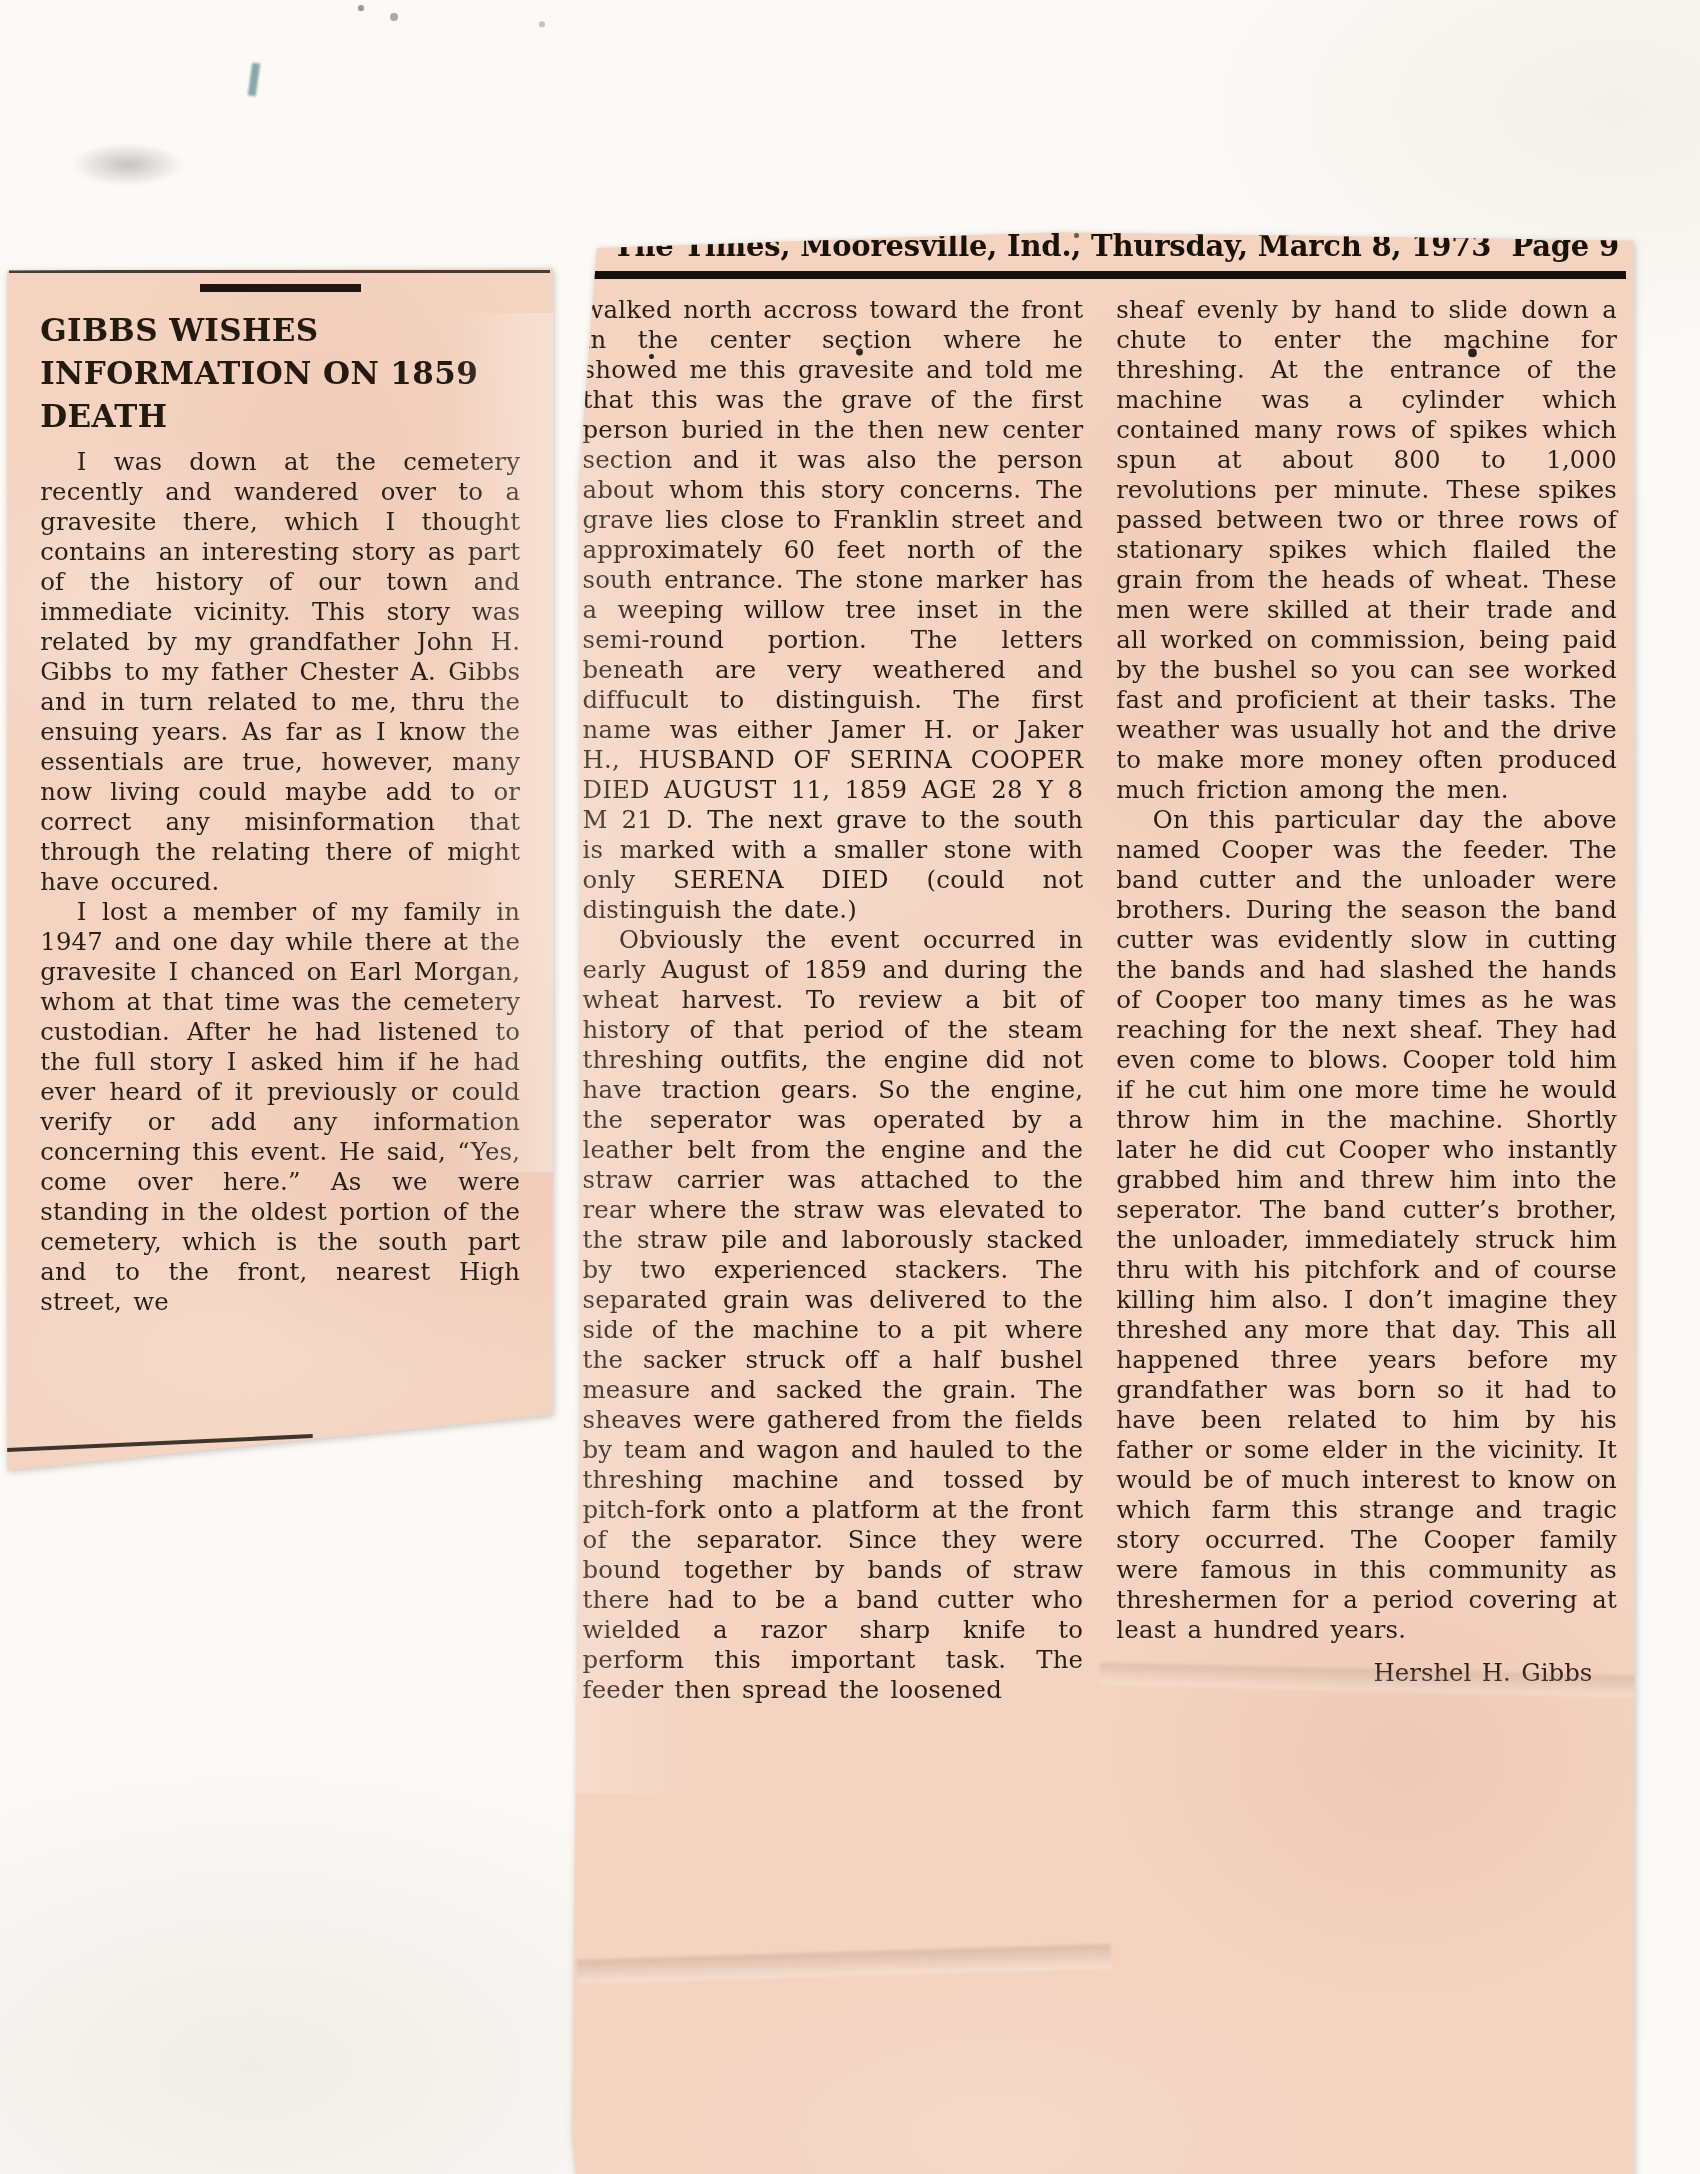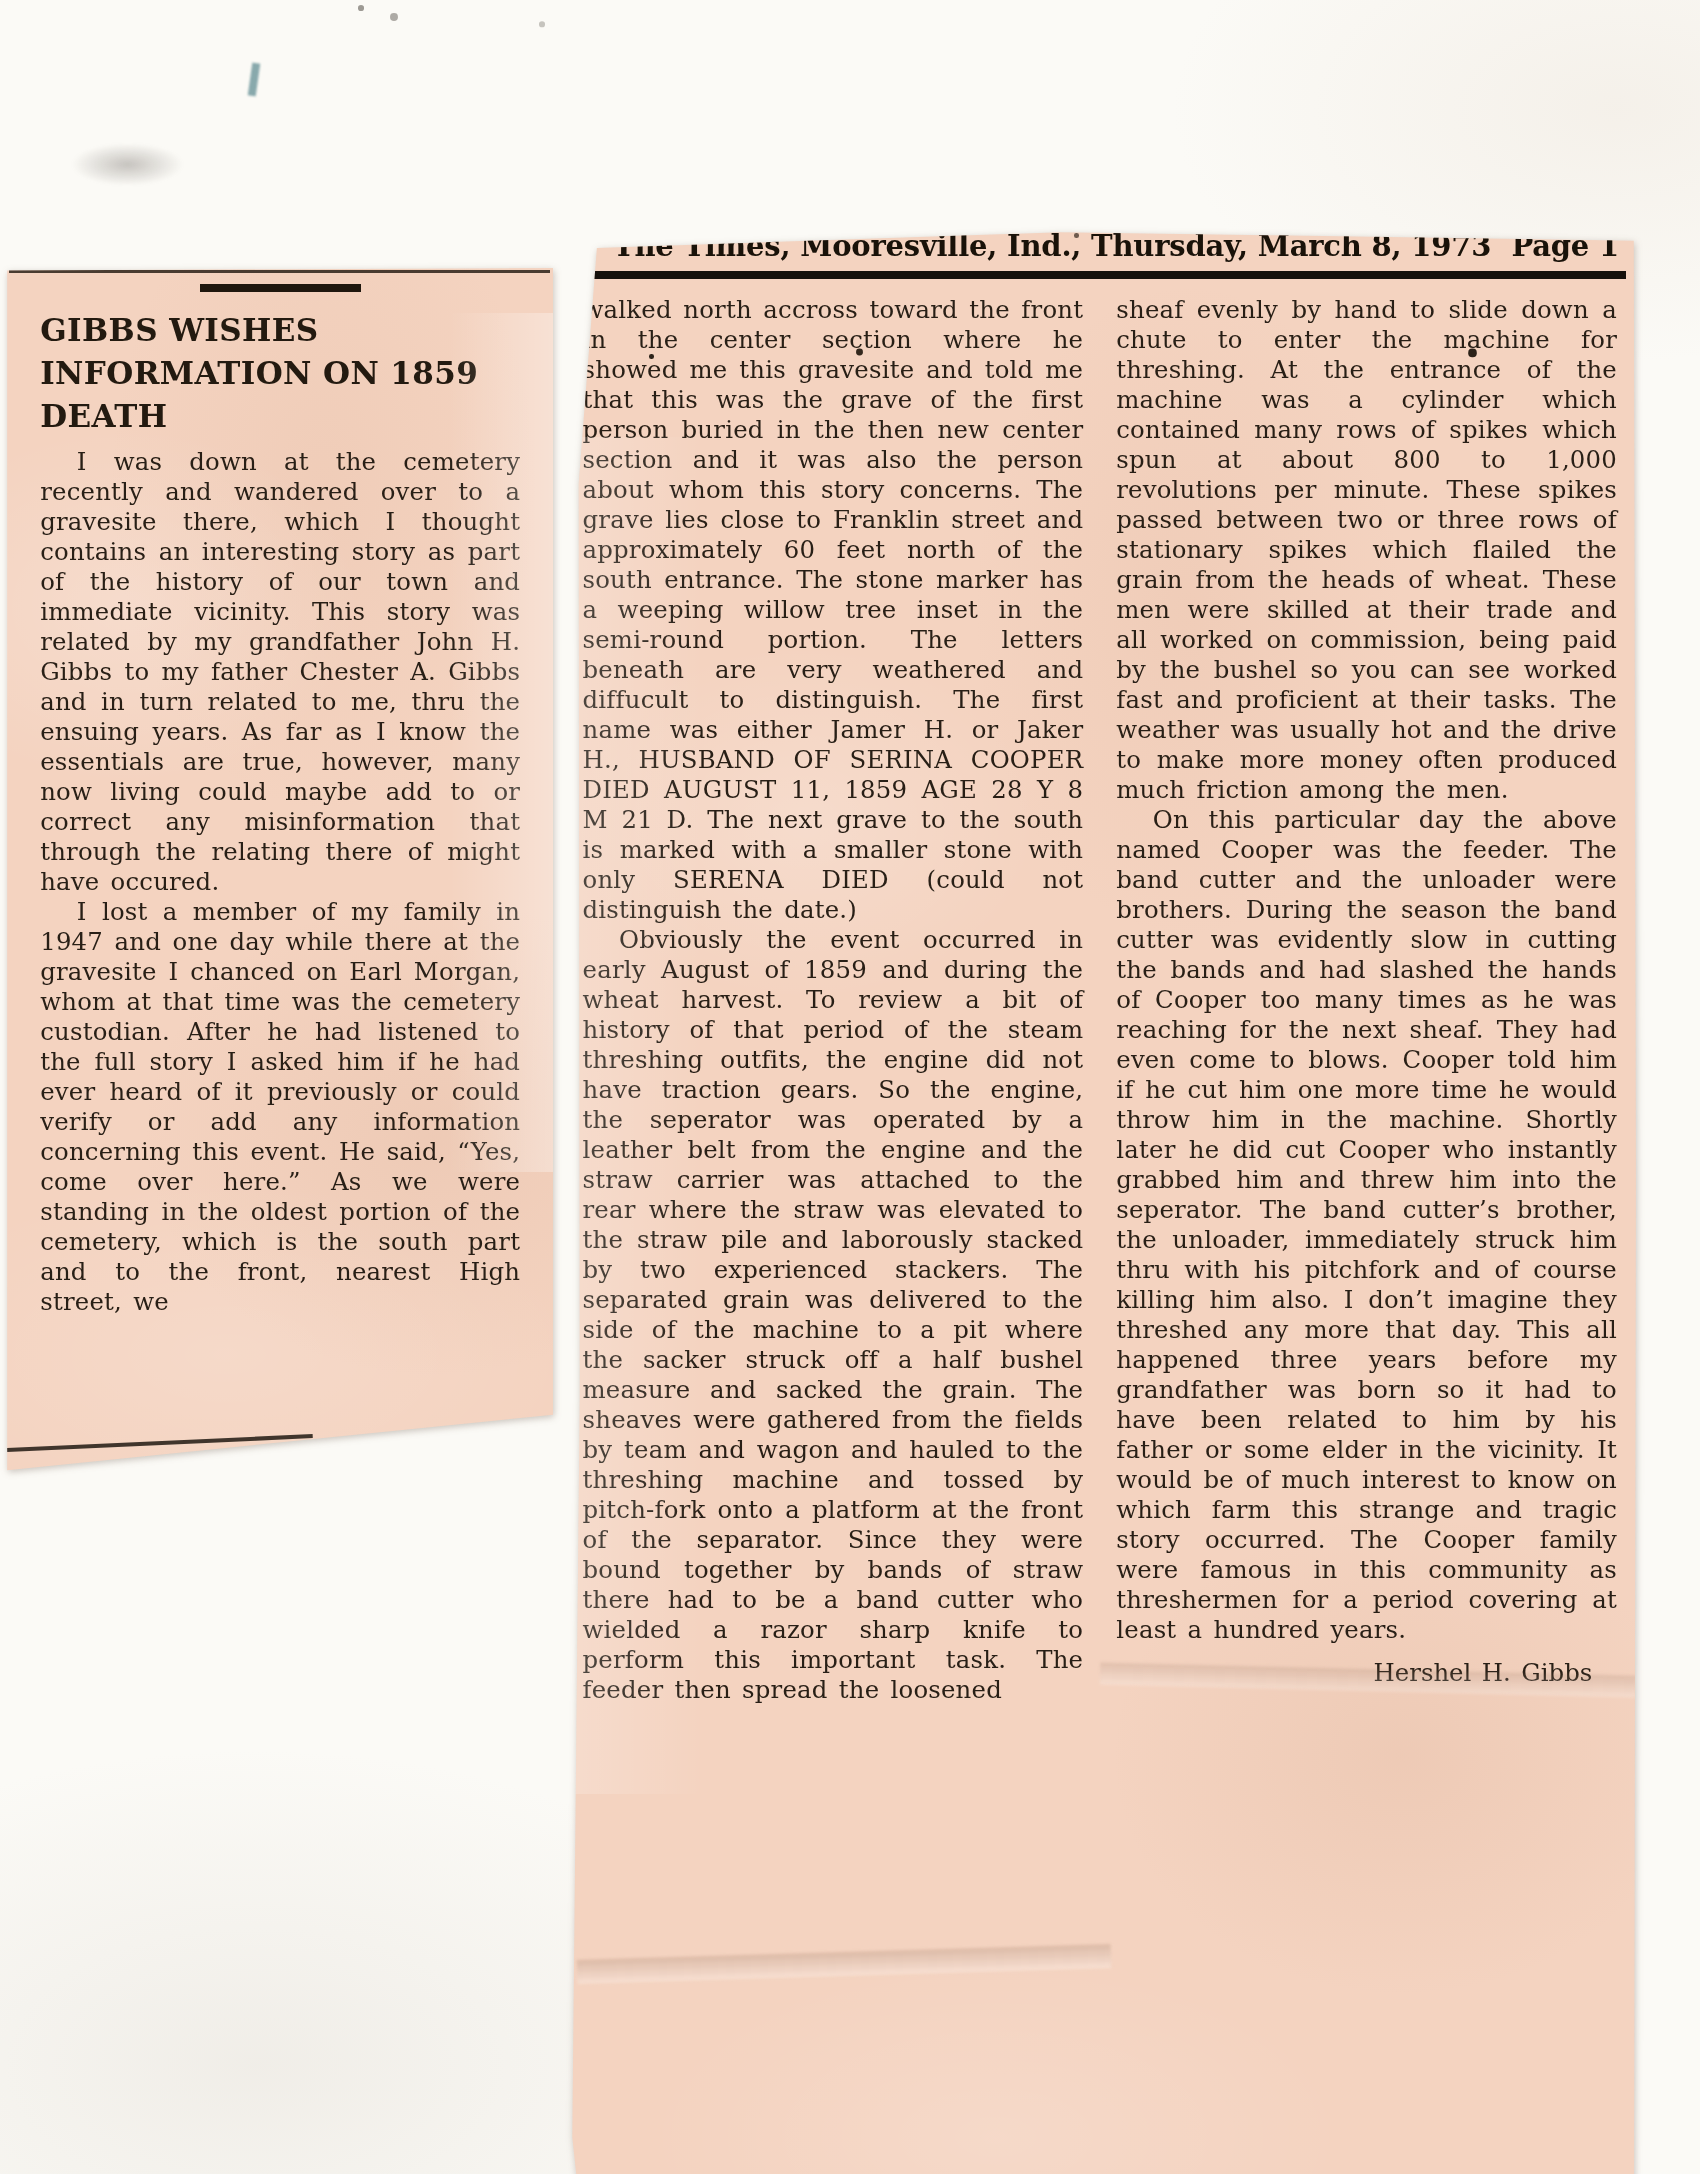--- a/index.html
+++ b/index.html
@@ -118,21 +118,21 @@
   </div>
 
   <div class="clip-wrap main-wrap">
     <section class="clip main-clip">
       <div class="shade-left"></div>
       <div class="specks"></div>
 
       <header>
         <div class="masthead">
           <span>The Times, Mooresville, Ind., Thursday, March 8, 1973</span>
-          <span>Page 1</span>
+          <span>Page 9</span>
         </div>
         <div class="head-rule"></div>
       </header>
 
       <div class="cols">
         <div class="col">
           <p class="body-par">walked north accross toward the front in the center section where he showed me this gravesite and told me that this was the grave of the first person buried in the then new center section and it was also the person about whom this story concerns. The grave lies close to Franklin street and approximately 60 feet north of the south entrance. The stone marker has a weeping willow tree inset in the semi-round portion. The letters beneath are very weathered and diffucult to distinguish. The first name was either Jamer H. or Jaker H., HUSBAND OF SERINA COOPER DIED AUGUST 11, 1859 AGE 28 Y 8 M 21 D. The next grave to the south is marked with a smaller stone with only SERENA DIED (could not distinguish the date.)</p>
           <p class="body-par indent">Obviously the event occurred in early August of 1859 and during the wheat harvest. To review a bit of history of that period of the steam threshing outfits, the engine did not have traction gears. So the engine, the seperator was operated by a leather belt from the engine and the straw carrier was attached to the rear where the straw was elevated to the straw pile and laborously stacked by two experienced stackers. The separated grain was delivered to the side of the machine to a pit where the sacker struck off a half bushel measure and sacked the grain. The sheaves were gathered from the fields by team and wagon and hauled to the threshing machine and tossed by pitch-fork onto a platform at the front of the separator. Since they were bound together by bands of straw there had to be a band cutter who wielded a razor sharp knife to perform this important task. The feeder then spread the loosened</p>
         </div>
         <div class="col">

